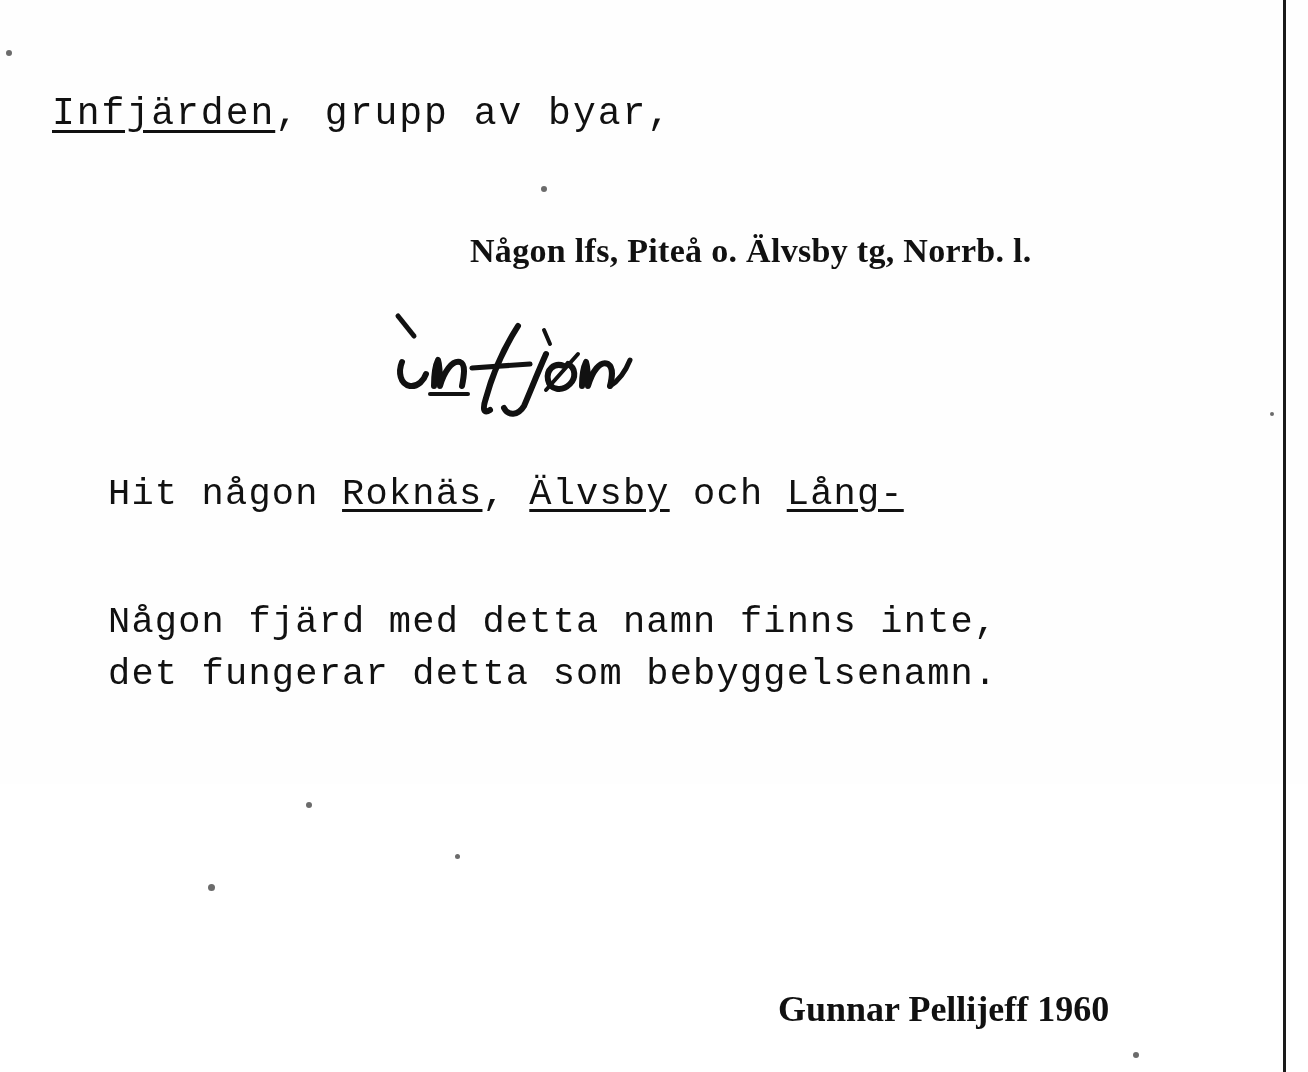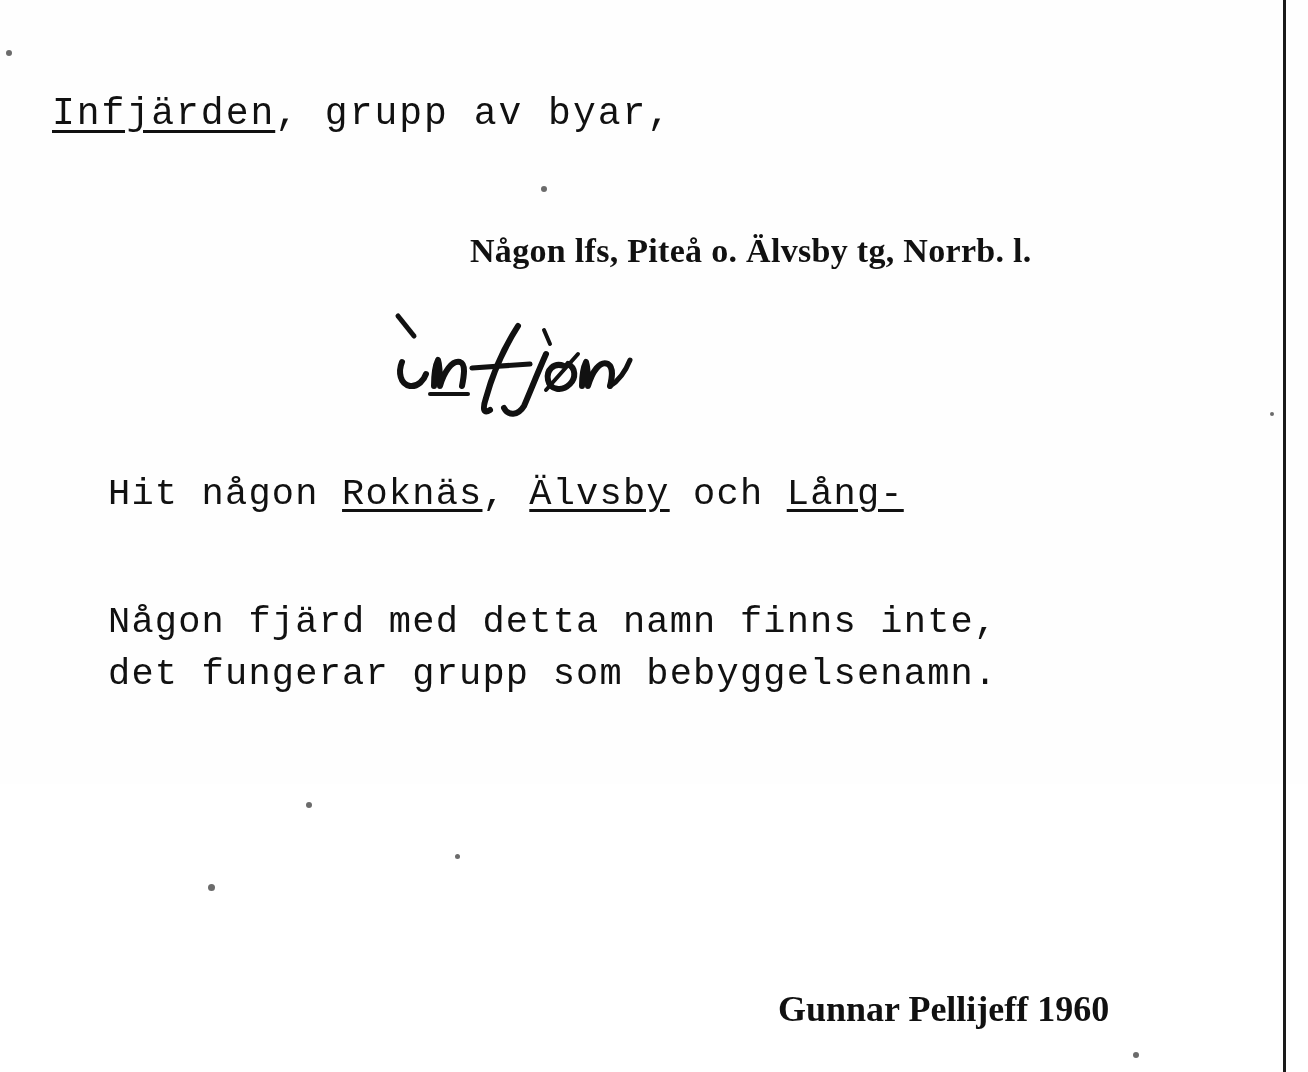--- a/index.html
+++ b/index.html
@@ -159,18 +159,18 @@
   </div>
 
   <div class="body-block">
     <div>
       <span>Hit någon </span><span class="u">Roknäs</span><span>, </span><span class="u">Älvsby</span><span> och </span><span class="u">Lång-</span>
     </div>
   </div>
 
   <div class="para2">
     <div>Någon fjärd med detta namn finns inte,</div>
-    <div>det fungerar grupp som bebyggelsenamn.</div>
+    <div>det fungerar detta som bebyggelsenamn.</div>
   </div>
 
   <div class="signature">Gunnar Pellijeff 1960</div>
 
 </div>
 
 </body></html>

